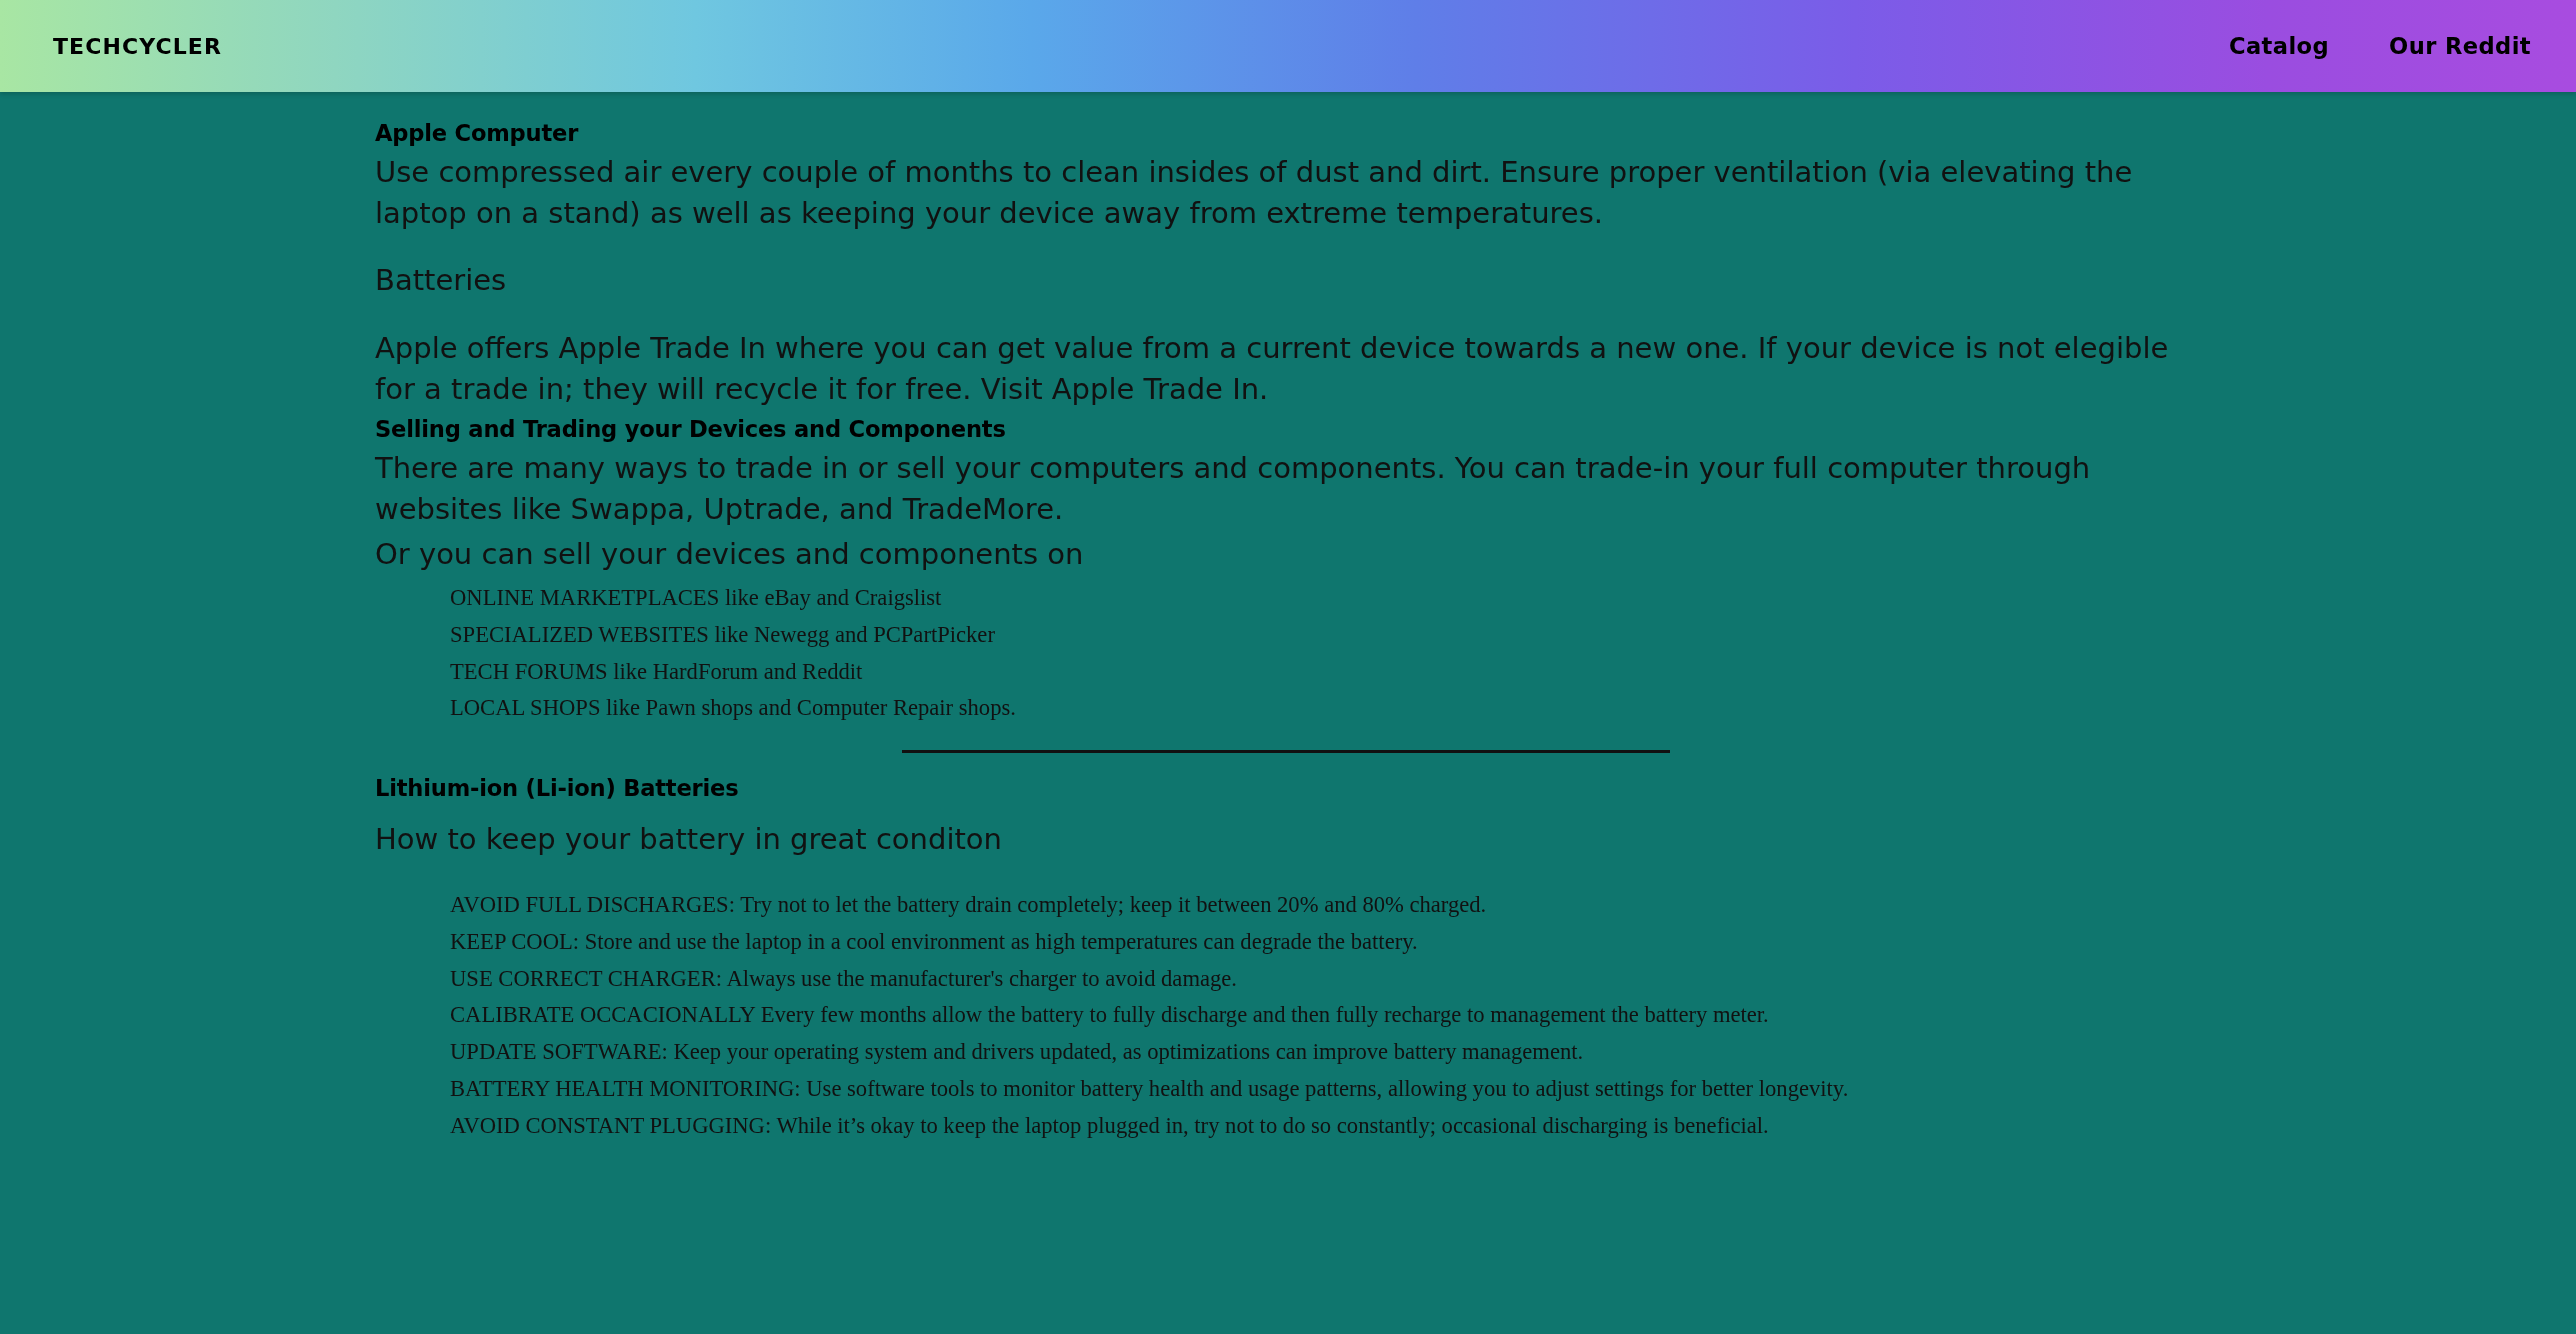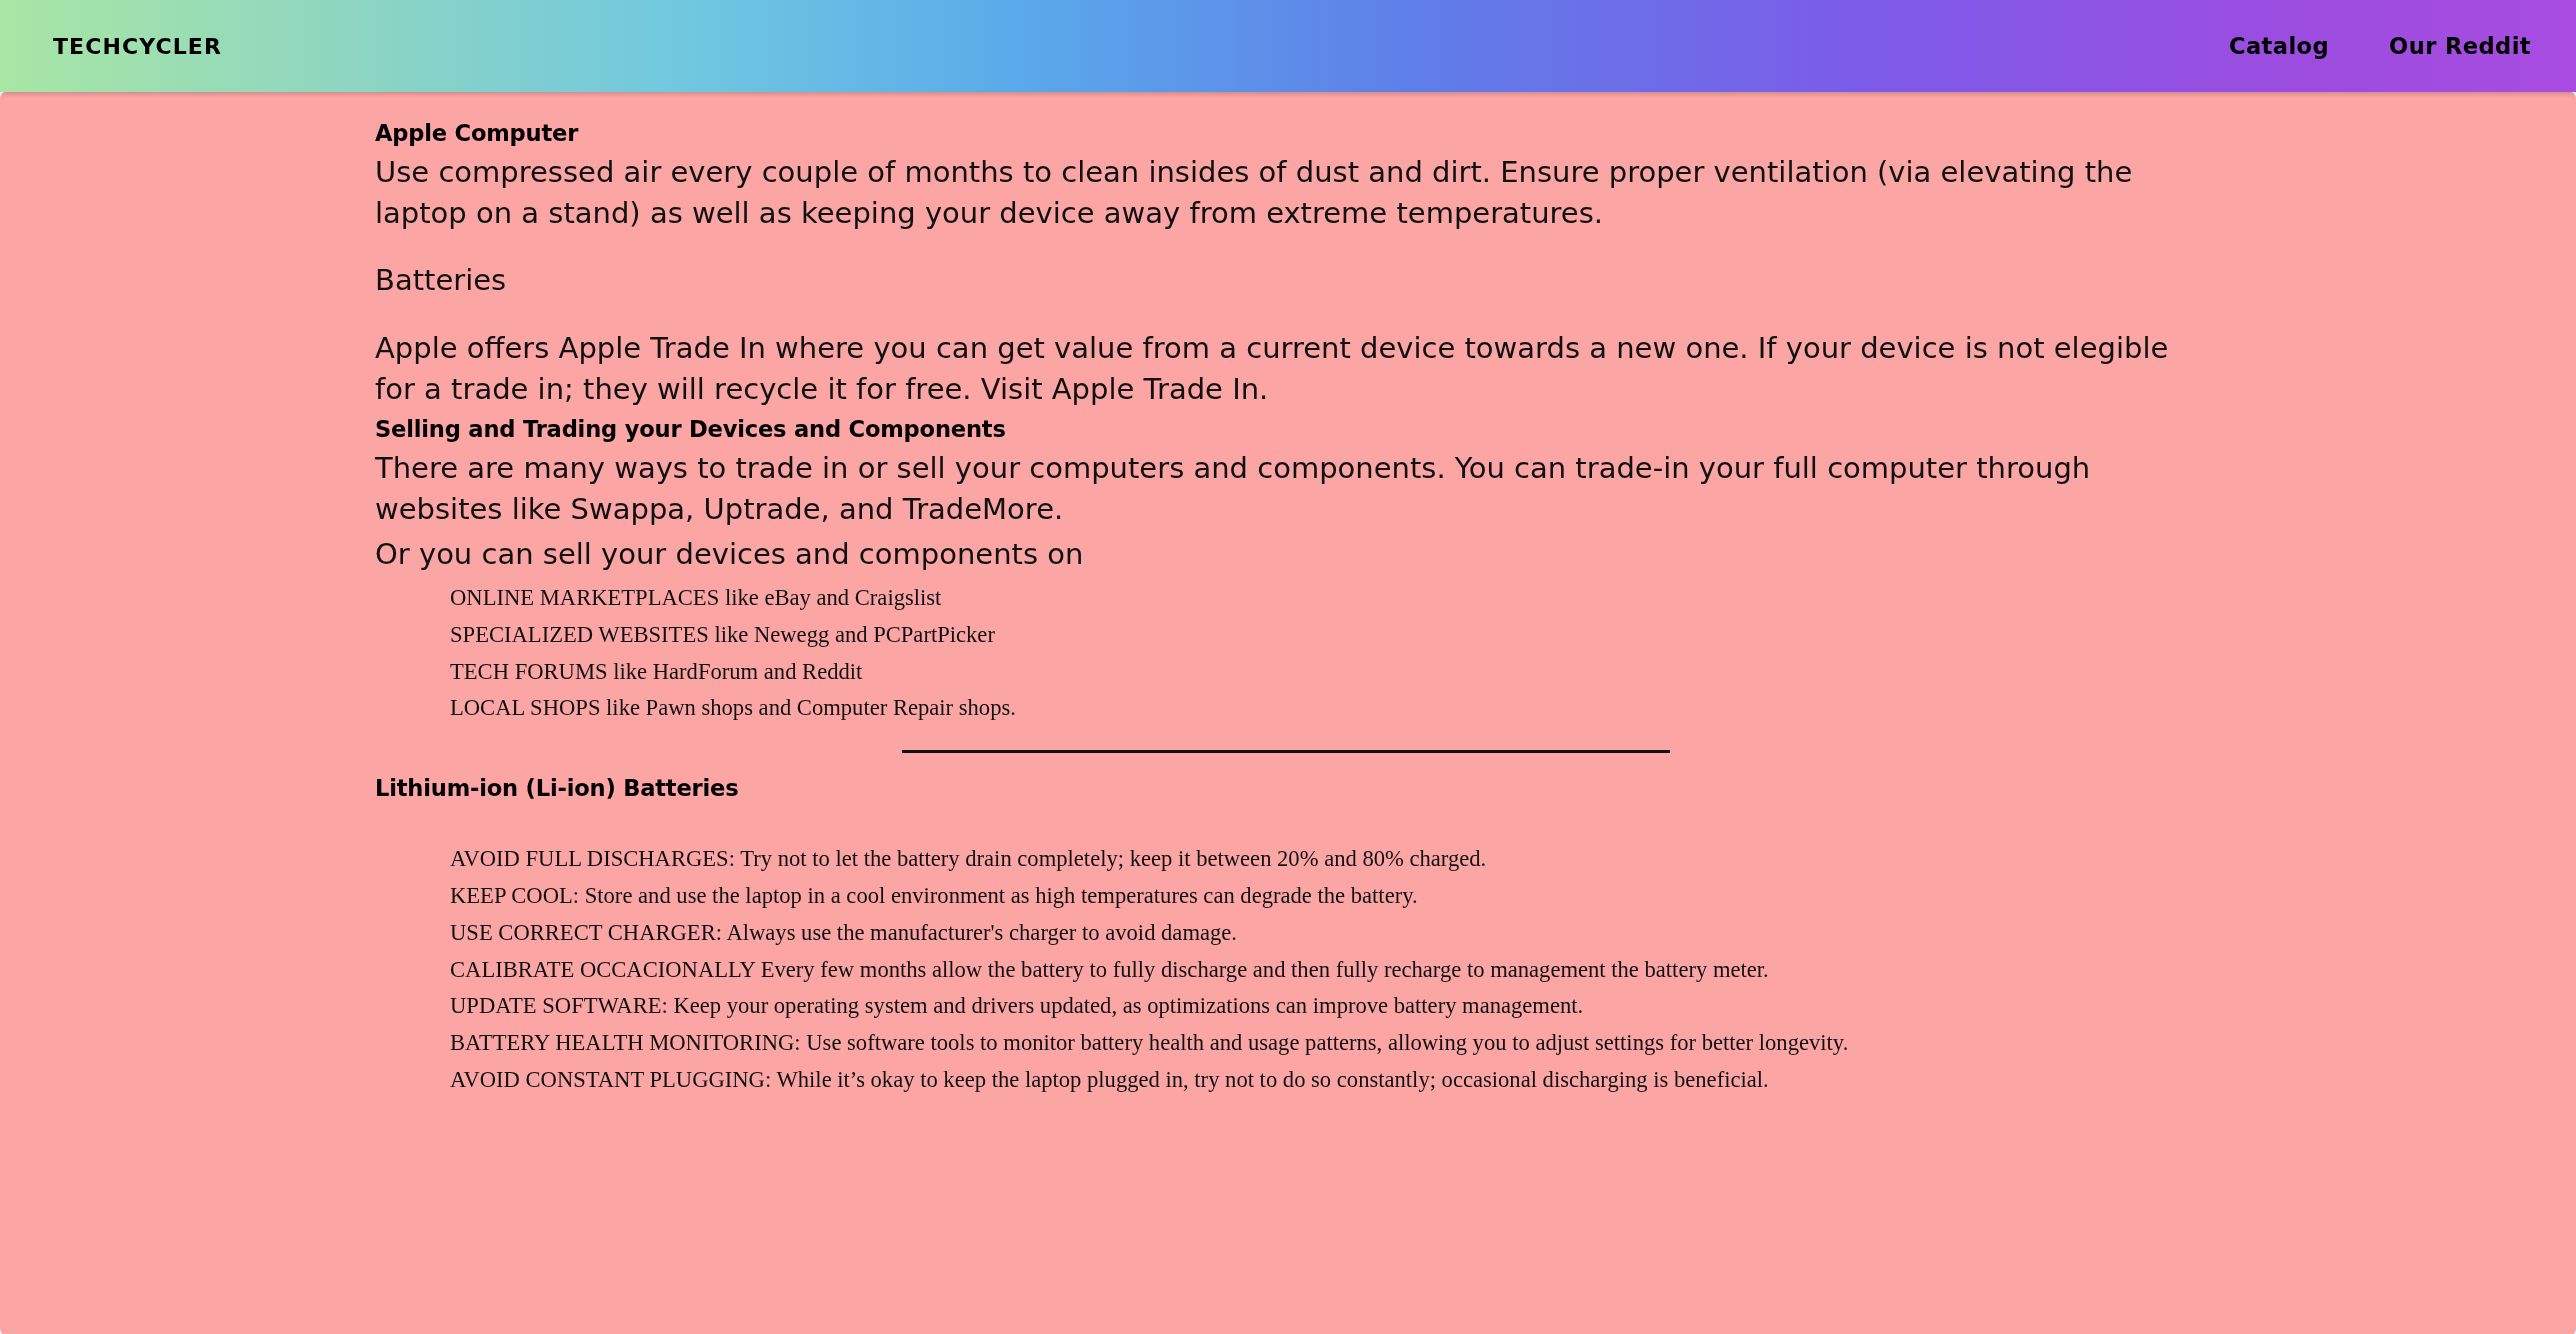--- a/index.html
+++ b/index.html
@@ -60,23 +60,22 @@
     text-decoration: none;
     white-space: nowrap;
     cursor: pointer;
   }
 
   
   .page-scroll {
     position: relative;
     width: 100%;
     height: calc(1335px - 92px);
-    background: #fca5a5;
+    background: #0f766e;
     overflow: hidden;
-    border-radius: 6px;
   }
   .article {
     position: relative;
     padding: 27px 0 0 0;
     margin: 0;
   }
   .content-col {
     margin-left: 375px;
     width: 1928px;
   }
@@ -164,20 +163,21 @@
         </ul>
       </section>
 
       <div class="divider-wrap">
         <hr class="divider">
       </div>
 
       <section>
         <h3 class="section-title">Lithium-ion (Li-ion) Batteries</h3>
         <div class="gap-sm"></div>
+        <p class="body-text">How to keep your battery in great conditon</p>
         <div class="gap-md"></div>
         <ul class="indent-list">
           <li>AVOID FULL DISCHARGES: Try not to let the battery drain completely; keep it between 20% and 80% charged.</li>
           <li>KEEP COOL: Store and use the laptop in a cool environment as high temperatures can degrade the battery.</li>
           <li>USE CORRECT CHARGER: Always use the manufacturer's charger to avoid damage.</li>
           <li>CALIBRATE OCCACIONALLY Every few months allow the battery to fully discharge and then fully recharge to management the battery meter.</li>
           <li>UPDATE SOFTWARE: Keep your operating system and drivers updated, as optimizations can improve battery management.</li>
           <li>BATTERY HEALTH MONITORING: Use software tools to monitor battery health and usage patterns, allowing you to adjust settings for better longevity.</li>
           <li>AVOID CONSTANT PLUGGING: While it’s okay to keep the laptop plugged in, try not to do so constantly; occasional discharging is beneficial.</li>
         </ul>

